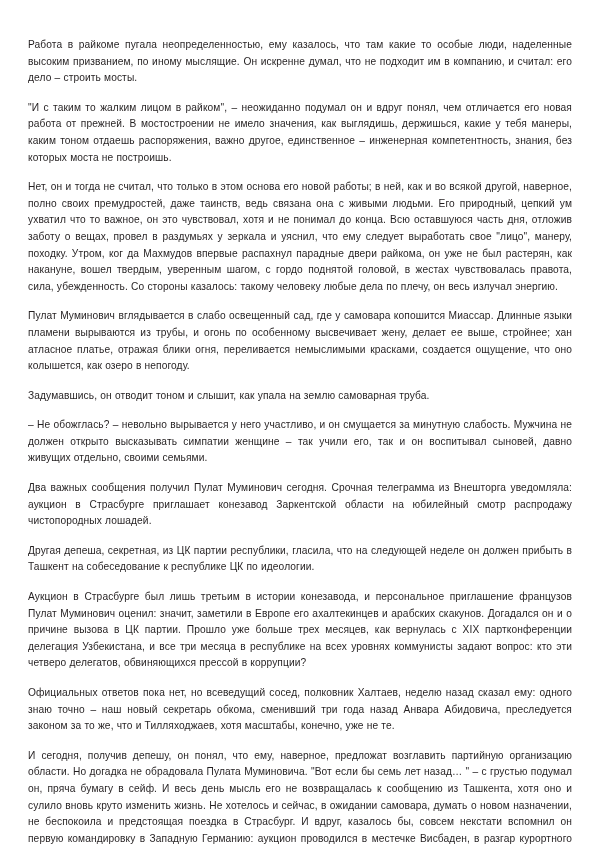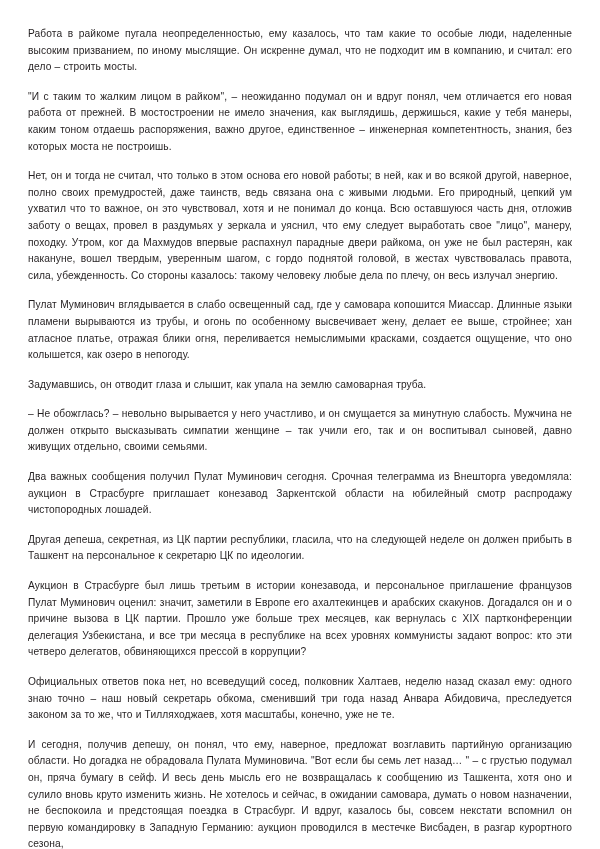--- a/index.html
+++ b/index.html
@@ -12,21 +12,21 @@
     width: 600px;
     height: 849px;
     font-family: "Liberation Sans", sans-serif;
     color: #231f20;
     overflow: hidden;
   }
   #page {
     width: 600px;
     height: 849px;
     box-sizing: border-box;
-    padding: 26px 28px 0 28px;
+    padding: 37px 28px 0 28px;
     background: #ffffff;
   }
   .para {
     margin: 0 0 13px 0;
     font-size: 10.2px;
     line-height: 16.6px;
     text-align: justify;
     text-justify: inter-word;
     color: #231f20;
     letter-spacing: 0.01em;
@@ -38,20 +38,20 @@
   }
 </style>
 </head>
 <body>
 
 <div id="page">
   <p class="para">Работа в райкоме пугала неопределенностью, ему казалось, что там какие то особые люди, наделенные высоким призванием, по иному мыслящие. Он искренне думал, что не подходит им в компанию, и считал: его дело – строить мосты.</p>
   <p class="para">"И с таким то жалким лицом в райком", – неожиданно подумал он и вдруг понял, чем отличается его новая работа от прежней. В мостостроении не имело значения, как выглядишь, держишься, какие у тебя манеры, каким тоном отдаешь распоряжения, важно другое, единственное – инженерная компетентность, знания, без которых моста не построишь.</p>
   <p class="para">Нет, он и тогда не считал, что только в этом основа его новой работы; в ней, как и во всякой другой, наверное, полно своих премудростей, даже таинств, ведь связана она с живыми людьми. Его природный, цепкий ум ухватил что то важное, он это чувствовал, хотя и не понимал до конца. Всю оставшуюся часть дня, отложив заботу о вещах, провел в раздумьях у зеркала и уяснил, что ему следует выработать свое "лицо", манеру, походку. Утром, ког да Махмудов впервые распахнул парадные двери райкома, он уже не был растерян, как накануне, вошел твердым, уверенным шагом, с гордо поднятой головой, в жестах чувствовалась правота, сила, убежденность. Со стороны казалось: такому человеку любые дела по плечу, он весь излучал энергию.</p>
   <p class="para">Пулат Муминович вглядывается в слабо освещенный сад, где у самовара копошится Миассар. Длинные языки пламени вырываются из трубы, и огонь по особенному высвечивает жену, делает ее выше, стройнее; хан атласное платье, отражая блики огня, переливается немыслимыми красками, создается ощущение, что оно колышется, как озеро в непогоду.</p>
-  <p class="para">Задумавшись, он отводит глаза и слышит, как упала на землю самоварная труба.</p>
+  <p class="para">Задумавшись, он отводит тоном и слышит, как упала на землю самоварная труба.</p>
   <p class="para">– Не обожглась? – невольно вырывается у него участливо, и он смущается за минутную слабость. Мужчина не должен открыто высказывать симпатии женщине – так учили его, так и он воспитывал сыновей, давно живущих отдельно, своими семьями.</p>
   <p class="para">Два важных сообщения получил Пулат Муминович сегодня. Срочная телеграмма из Внешторга уведомляла: аукцион в Страсбурге приглашает конезавод Заркентской области на юбилейный смотр распродажу чистопородных лошадей.</p>
-  <p class="para">Другая депеша, секретная, из ЦК партии республики, гласила, что на следующей неделе он должен прибыть в Ташкент на персональное к секретарю ЦК по идеологии.</p>
+  <p class="para">Другая депеша, секретная, из ЦК партии республики, гласила, что на следующей неделе он должен прибыть в Ташкент на собеседование к республике ЦК по идеологии.</p>
   <p class="para">Аукцион в Страсбурге был лишь третьим в истории конезавода, и персональное приглашение французов Пулат Муминович оценил: значит, заметили в Европе его ахалтекинцев и арабских скакунов. Догадался он и о причине вызова в ЦК партии. Прошло уже больше трех месяцев, как вернулась с XIX партконференции делегация Узбекистана, и все три месяца в республике на всех уровнях коммунисты задают вопрос: кто эти четверо делегатов, обвиняющихся прессой в коррупции?</p>
   <p class="para">Официальных ответов пока нет, но всеведущий сосед, полковник Халтаев, неделю назад сказал ему: одного знаю точно – наш новый секретарь обкома, сменивший три года назад Анвара Абидовича, преследуется законом за то же, что и Тилляходжаев, хотя масштабы, конечно, уже не те.</p>
   <p class="para">И сегодня, получив депешу, он понял, что ему, наверное, предложат возглавить партийную организацию области. Но догадка не обрадовала Пулата Муминовича. "Вот если бы семь лет назад… " – с грустью подумал он, пряча бумагу в сейф. И весь день мысль его не возвращалась к сообщению из Ташкента, хотя оно и сулило вновь круто изменить жизнь. Не хотелось и сейчас, в ожидании самовара, думать о новом назначении, не беспокоила и предстоящая поездка в Страсбург. И вдруг, казалось бы, совсем некстати вспомнил он первую командировку в Западную Германию: аукцион проводился в местечке Висбаден, в разгар курортного сезона,</p>
 </div>
 
 </body></html>

